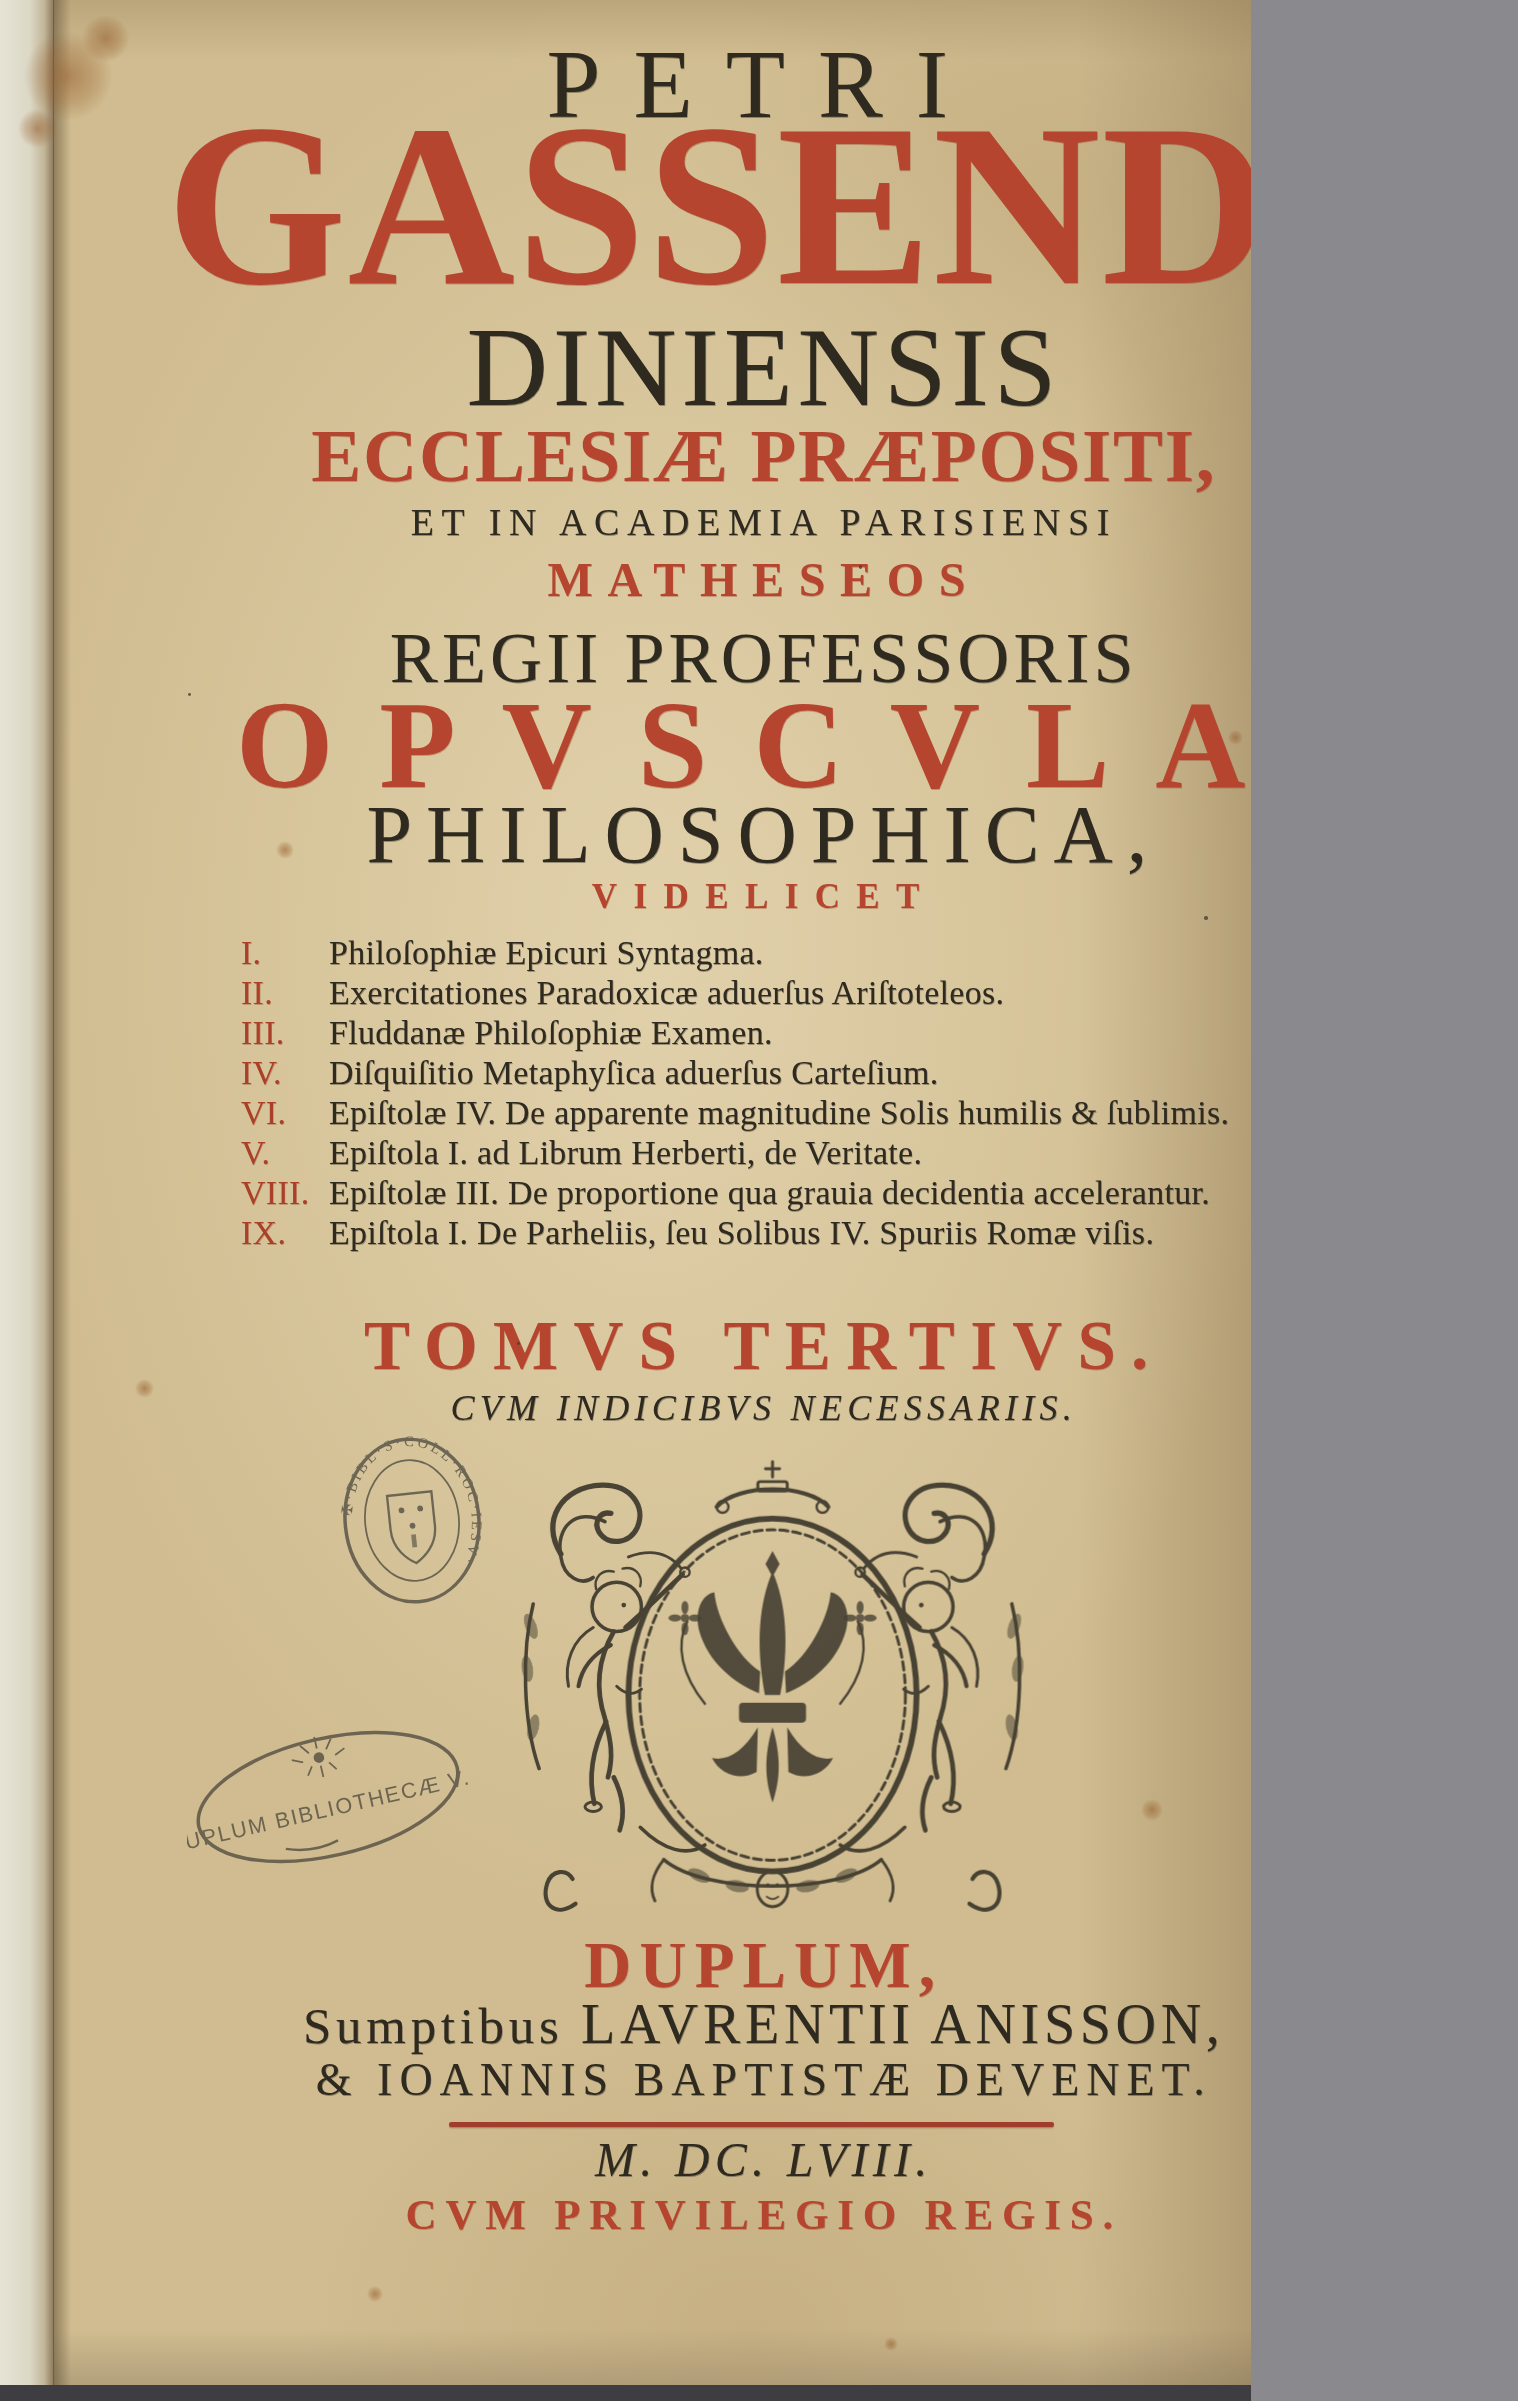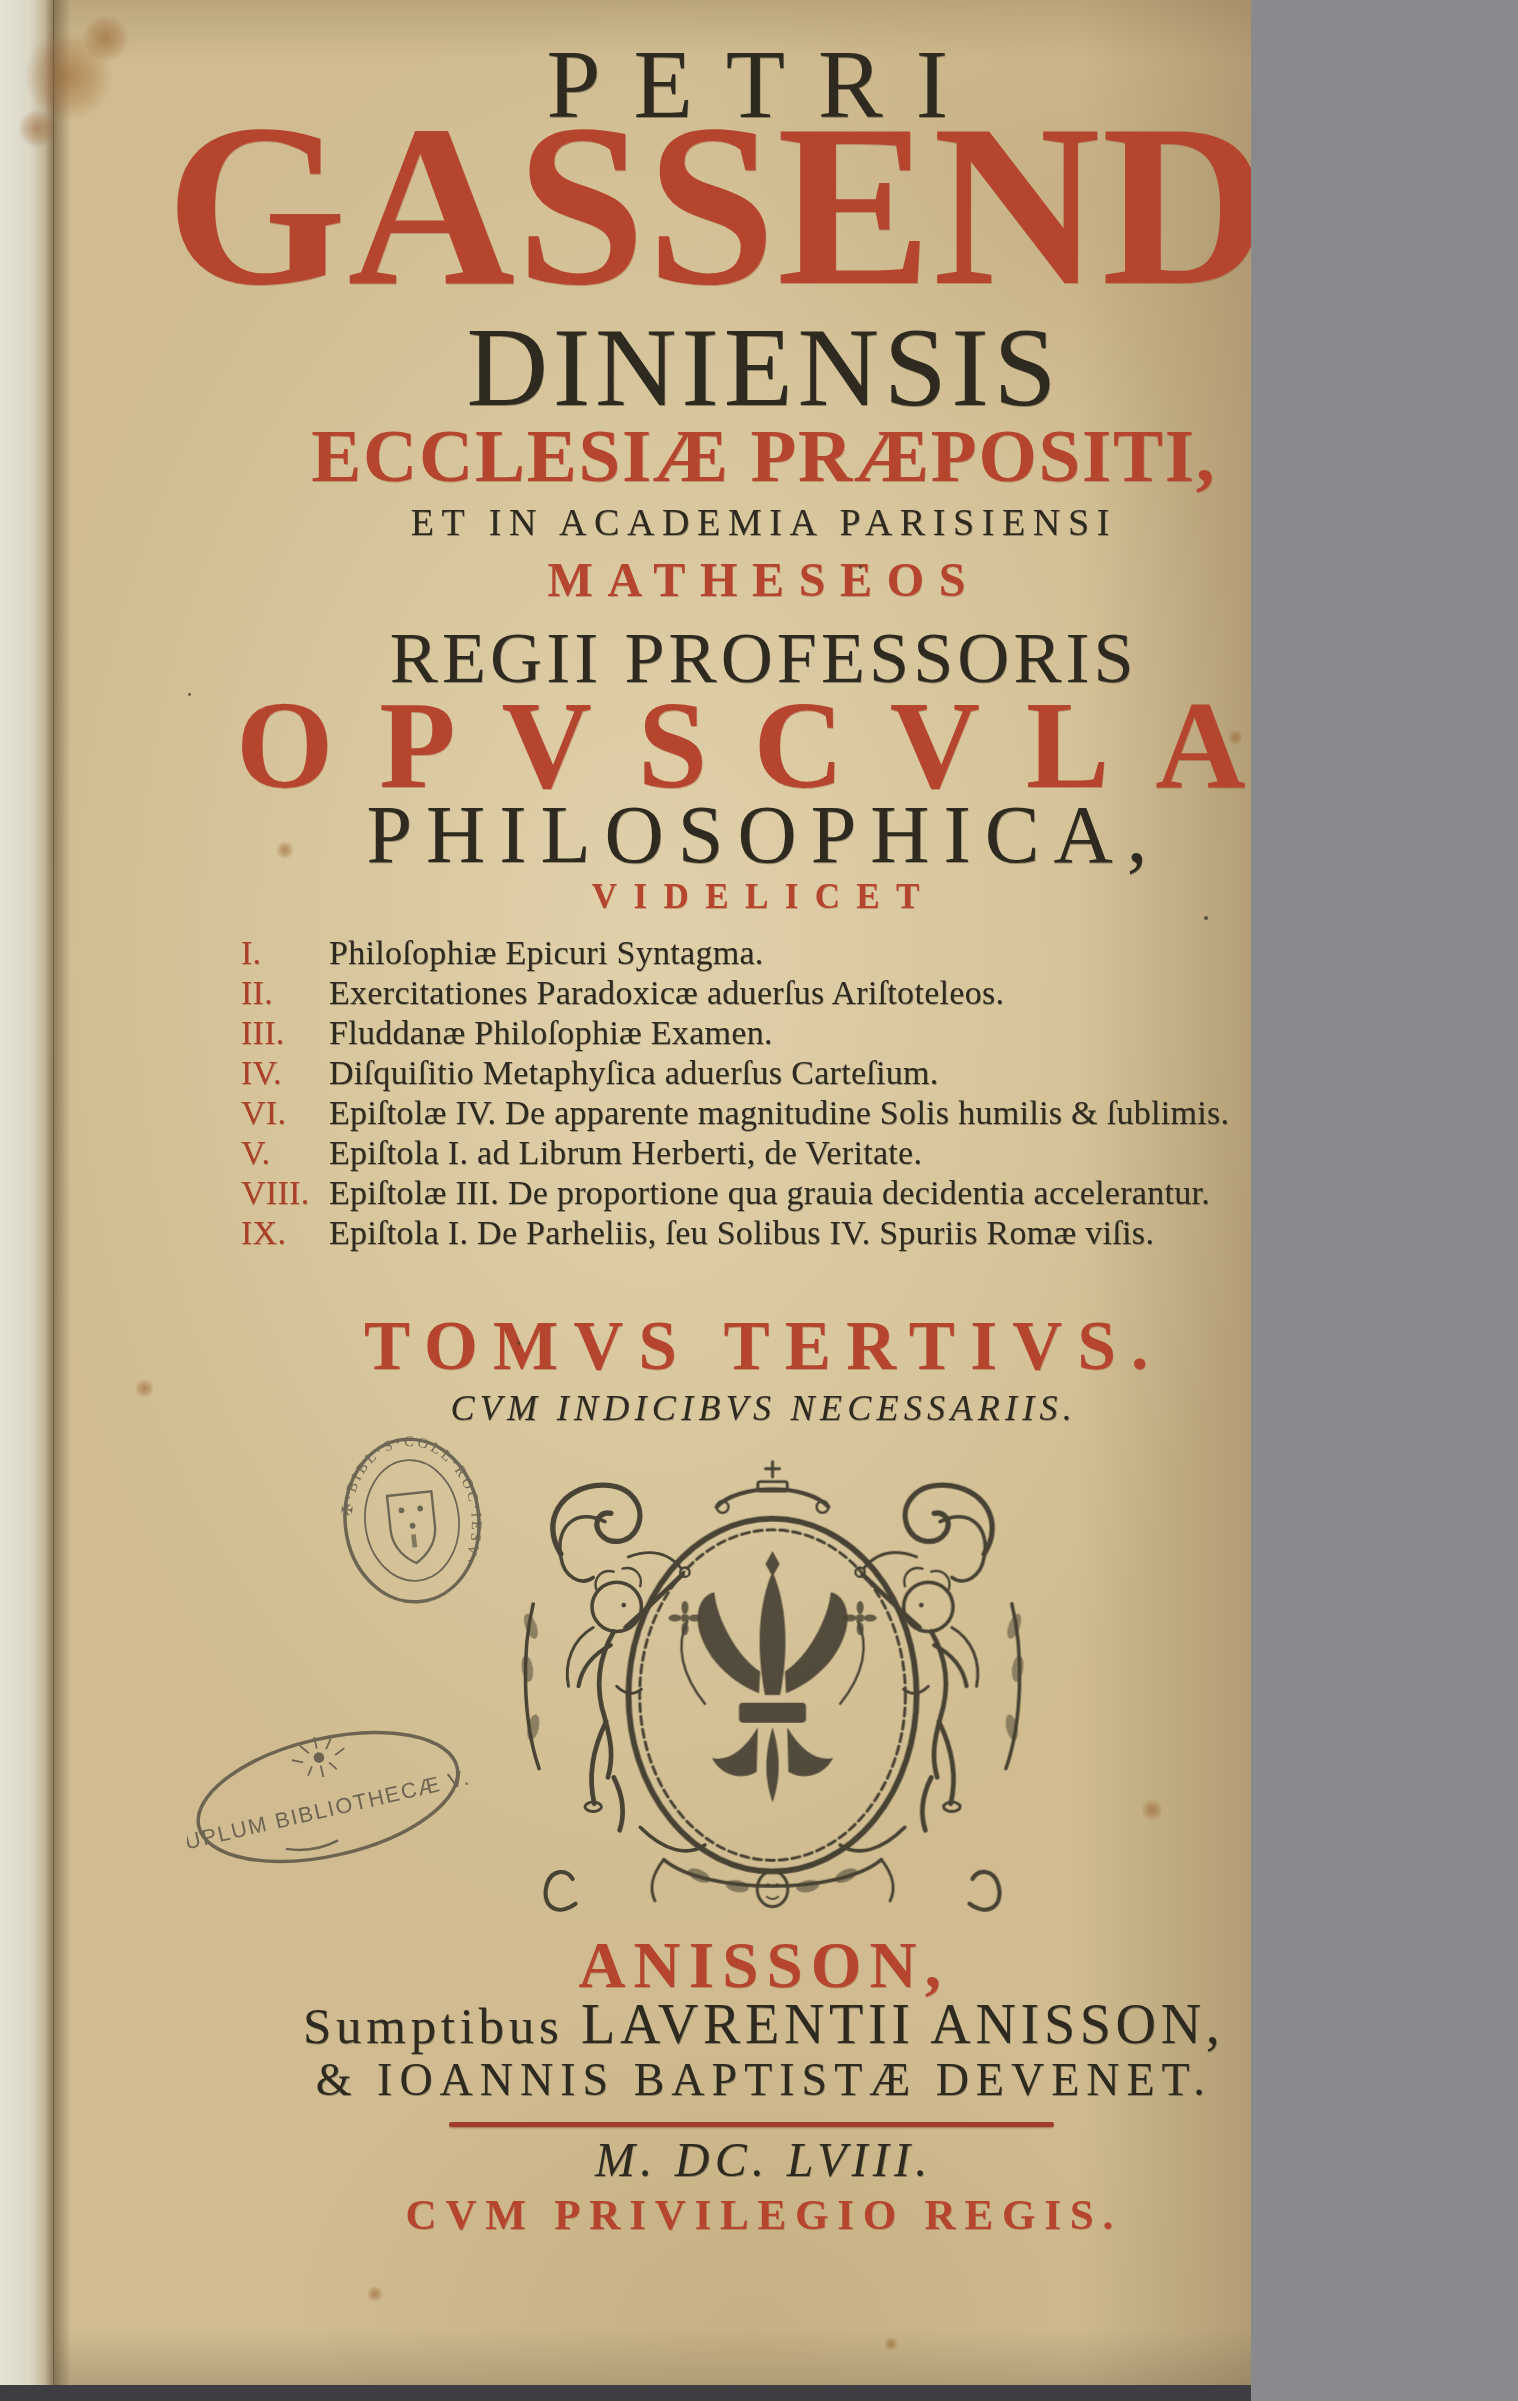--- a/index.html
+++ b/index.html
@@ -168,21 +168,21 @@
       <ellipse cx="240" cy="145" rx="226" ry="100" fill="none" stroke="#4b473c" stroke-width="6"></ellipse>
       <g stroke="#4b473c" stroke-width="3">
         <path d="M240,60 v-20 M240,90 v20 M225,65 l-12,-16 M255,65 l12,-16 M212,78 l-18,-8 M268,78 l18,-8 M225,88 l-10,14 M255,88 l10,14"></path>
       </g>
       <circle cx="240" cy="76" r="9" fill="#4b473c"></circle>
       <text x="240" y="178" text-anchor="middle" font-size="37" letter-spacing="3" fill="#4b473c" font-family="Liberation Sans, DejaVu Sans, sans-serif">DUPLUM BIBLIOTHECÆ V.E.</text>
       <path d="M150,215 q45,18 90,6" fill="none" stroke="#4b473c" stroke-width="4"></path>
     </g>
   </svg>
 
-  <div class="ln red" style="top:1933px;font-size:65px;letter-spacing:8.2px;">ANISSON,</div>
+  <div class="ln red" style="top:1933px;font-size:65px;letter-spacing:8.2px;">DUPLUM,</div>
   <div class="ln" style="top:1996px;font-size:51px;letter-spacing:4.7px;">
     <span>Sumptibus</span>
     <span style="font-size:56px;">LAVRENTII ANISSON,</span>
   </div>
   <div class="ln" style="top:2057px;font-size:46px;letter-spacing:7px;">&amp; IOANNIS BAPTISTÆ DEVENET.</div>
 
   <div class="rule" style="left:449px;top:2122px;width:605px;"></div>
 
   <div class="ln it" style="top:2136px;font-size:48px;letter-spacing:5.3px;">M. DC. LVIII.</div>
   <div class="ln red" style="top:2193px;font-size:43px;letter-spacing:8.8px;">CVM PRIVILEGIO REGIS.</div>

